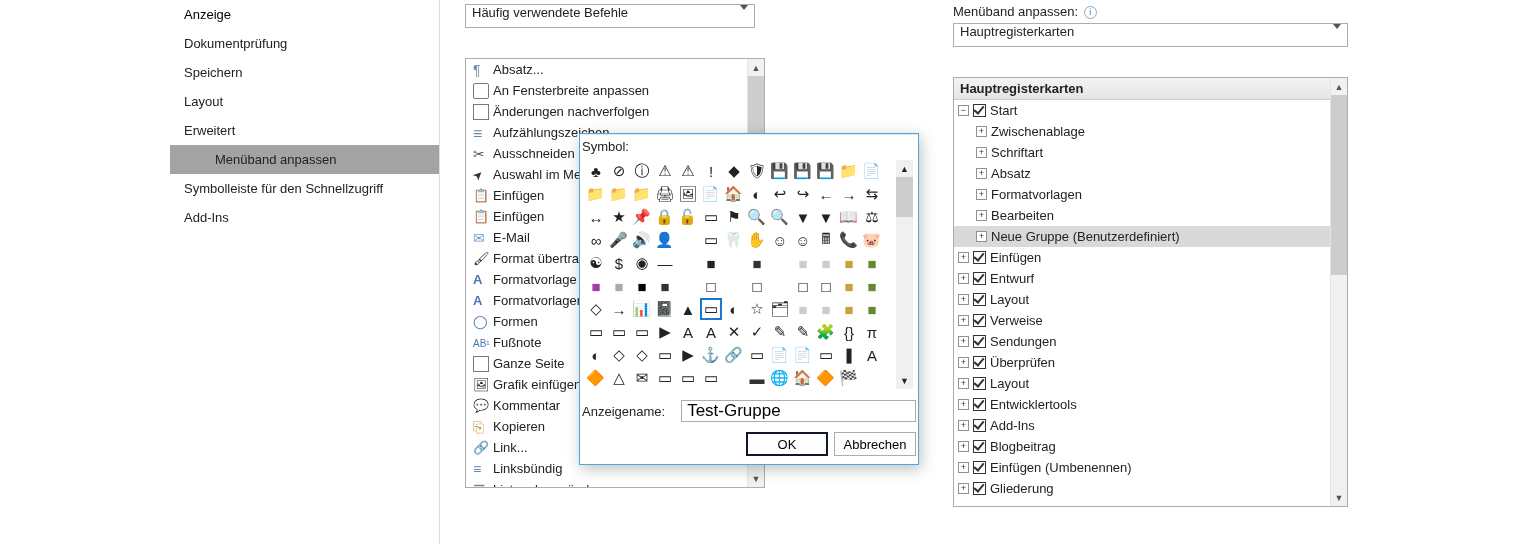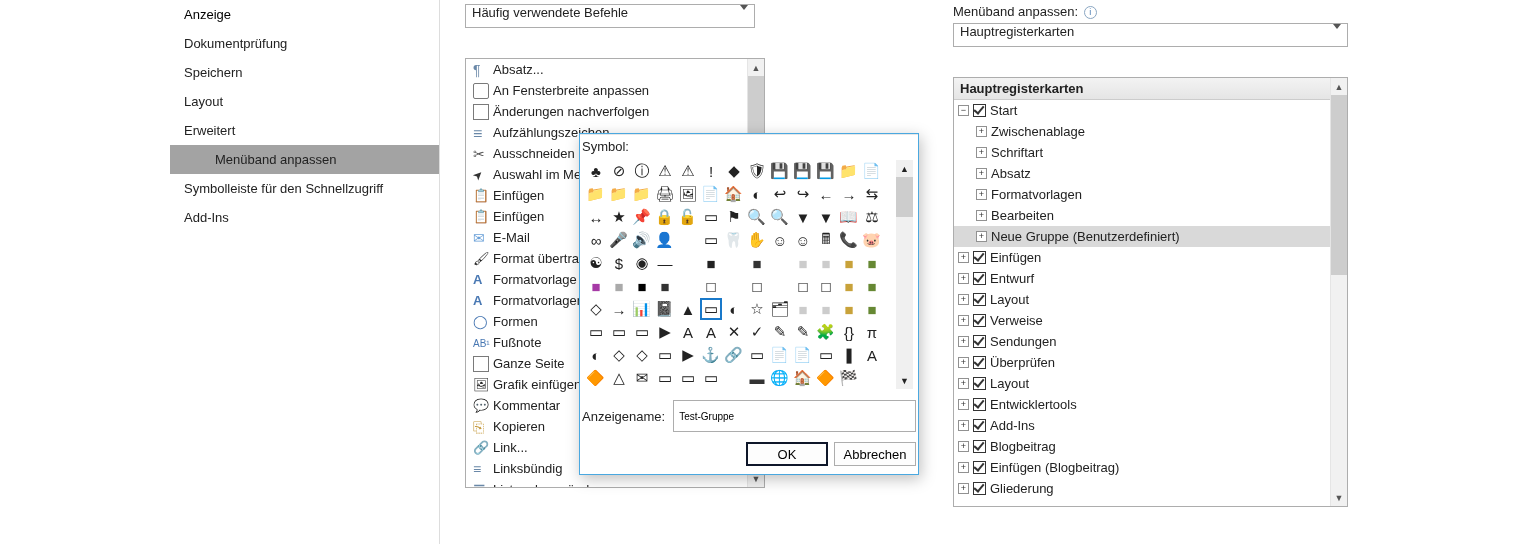--- a/index.html
+++ b/index.html
@@ -38,22 +38,22 @@
   .dlg-body { padding: 4px 2px 8px; border-top: 1px solid #e7e7e7; }
   .lbl { margin-bottom: 3px; }
   .symbol-box { border: 1px solid #fff; padding: 2px; display: flex; }
   .symbol-grid { display: grid; grid-template-columns: repeat(13, 22px); grid-auto-rows: 22px; gap: 1px; flex: 1; }
   .sym { width: 22px; height: 22px; display: flex; align-items: center; justify-content: center; font-size: 15px; border: 1px solid transparent; }
   .sym.sel { border: 2px solid #1979ca; }
   .sym-scroll { width: 17px; display: flex; flex-direction: column; background: #f0f0f0; margin-left: 2px; }
   .sym-scroll .sbtn { height: 17px; display: flex; align-items: center; justify-content: center; font-size: 9px; }
   .sym-scroll .sthumb { flex: 0 0 40px; background: #cdcdcd; }
   .sym-scroll .strack { flex: 1; }
-  .name-row { display: flex; align-items: center; gap: 8px; margin-top: 8px; }
-  .name-row input { flex: 1; border: 1px solid #adadad; height: 32px; padding: 0 5px; font-family: inherit; font-size: 10px; }
+  .name-row { display: flex; align-items: center; gap: 16px; margin-top: 8px; }
+  .name-row input { flex: 1; border: 1px solid #adadad; height: 22px; padding: 0 5px; font-family: inherit; font-size: 17px; }
   .btn-row { display: flex; justify-content: flex-end; gap: 6px; margin-top: 10px; }
   .btn-row button { min-width: 82px; height: 24px; border: 1px solid #adadad; background: #fdfdfd; font-family: inherit; font-size: 13px; }
   .btn-row button.primary { border: 2px solid #0f172a; }
   
   .mi { display:inline-block; width:16px; height:16px; position:relative; }
   .mi-para::before { content:"¶"; color:#6a88a8; font-size:14px; }
   .mi-screen { border:1px solid #7a7a7a; border-radius:2px; }
   .mi-doc { border:1px solid #7a7a7a; background:#fff; }
   .mi-bullets::before { content:"≡"; color:#6a88a8; font-size:16px; }
   .mi-scissors::before { content:"✂"; color:#555; font-size:14px; }
@@ -329,21 +329,21 @@
                   <span>Add-Ins</span>
                 </div>
                 <div class="tree-row">
                   <span class="exp">+</span>
                   <span class="chk checked"></span>
                   <span>Blogbeitrag</span>
                 </div>
                 <div class="tree-row">
                   <span class="exp">+</span>
                   <span class="chk checked"></span>
-                  <span>Einfügen (Blogbeitrag)</span>
+                  <span>Einfügen (Umbenennen)</span>
                 </div>
                 <div class="tree-row">
                   <span class="exp">+</span>
                   <span class="chk checked"></span>
                   <span>Gliederung</span>
                 </div>
               </div>
           </div>
           <div class="list-scroll">
             <div class="btn">▲</div>

